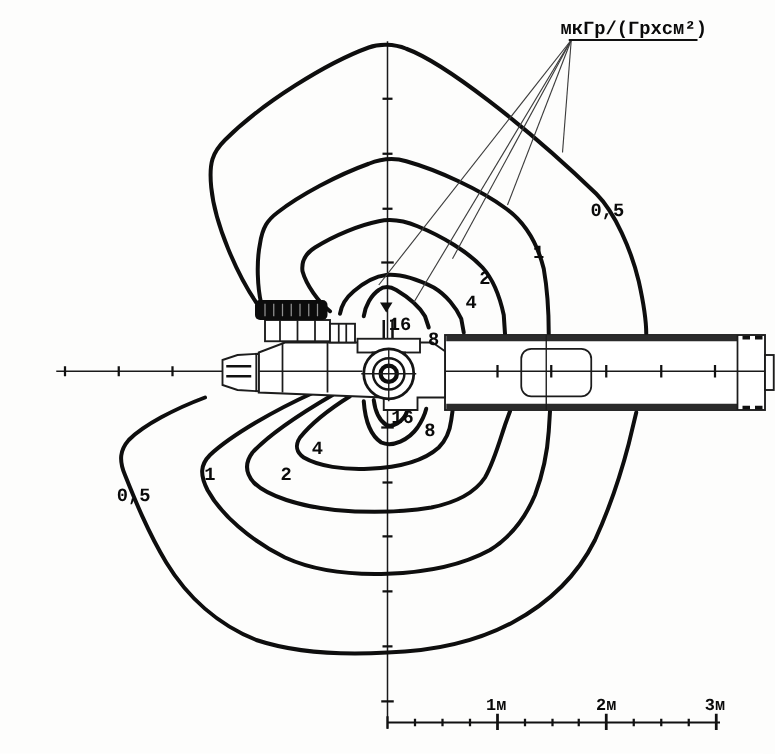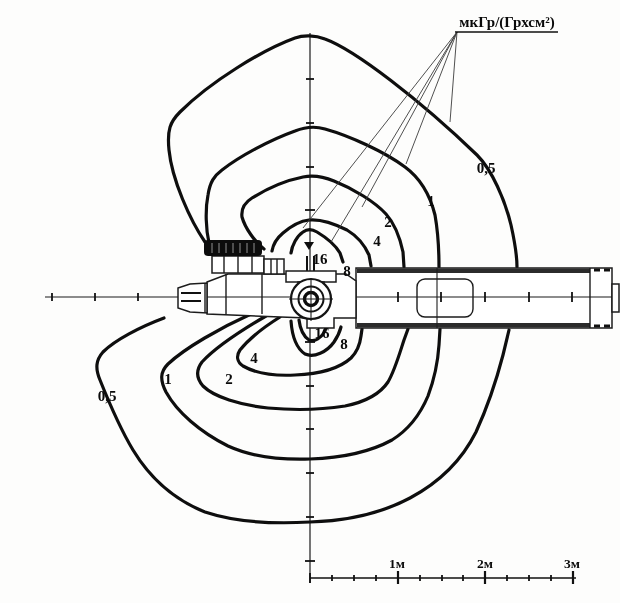--- a/index.html
+++ b/index.html
@@ -1,18 +1,18 @@
 <!DOCTYPE html>
 <html><head>
 <meta charset="utf-8">
 <style>
   html,body{margin:0;padding:0;background:#ffffff;}
   .stage{
     position:relative;width:620px;height:603px;background:#fdfdfc;
-    font-family:Liberation Serif, serif;overflow:hidden;
+    font-family:Liberation Mono, monospace;overflow:hidden;
   }
   svg{display:block}
   .contour{fill:none;stroke:#0e0e0e;stroke-width:3.2;stroke-linecap:round;stroke-linejoin:round;}
   .axis{stroke:#1a1a1a;stroke-width:1.2;fill:none;}
   .tick{stroke:#111;stroke-width:1.8;}
   .device-line{stroke:#1c1c1c;stroke-width:1.4;fill:none;}
   .device-fill{fill:#ffffff;stroke:#1c1c1c;stroke-width:1.5;}
   .leader{stroke:#3c3c3c;stroke-width:0.9;fill:none;}
   .clabel{font-size:15px;font-weight:bold;fill:#0a0a0a;}
   .slabel{font-size:13.5px;font-weight:bold;fill:#0a0a0a;}

